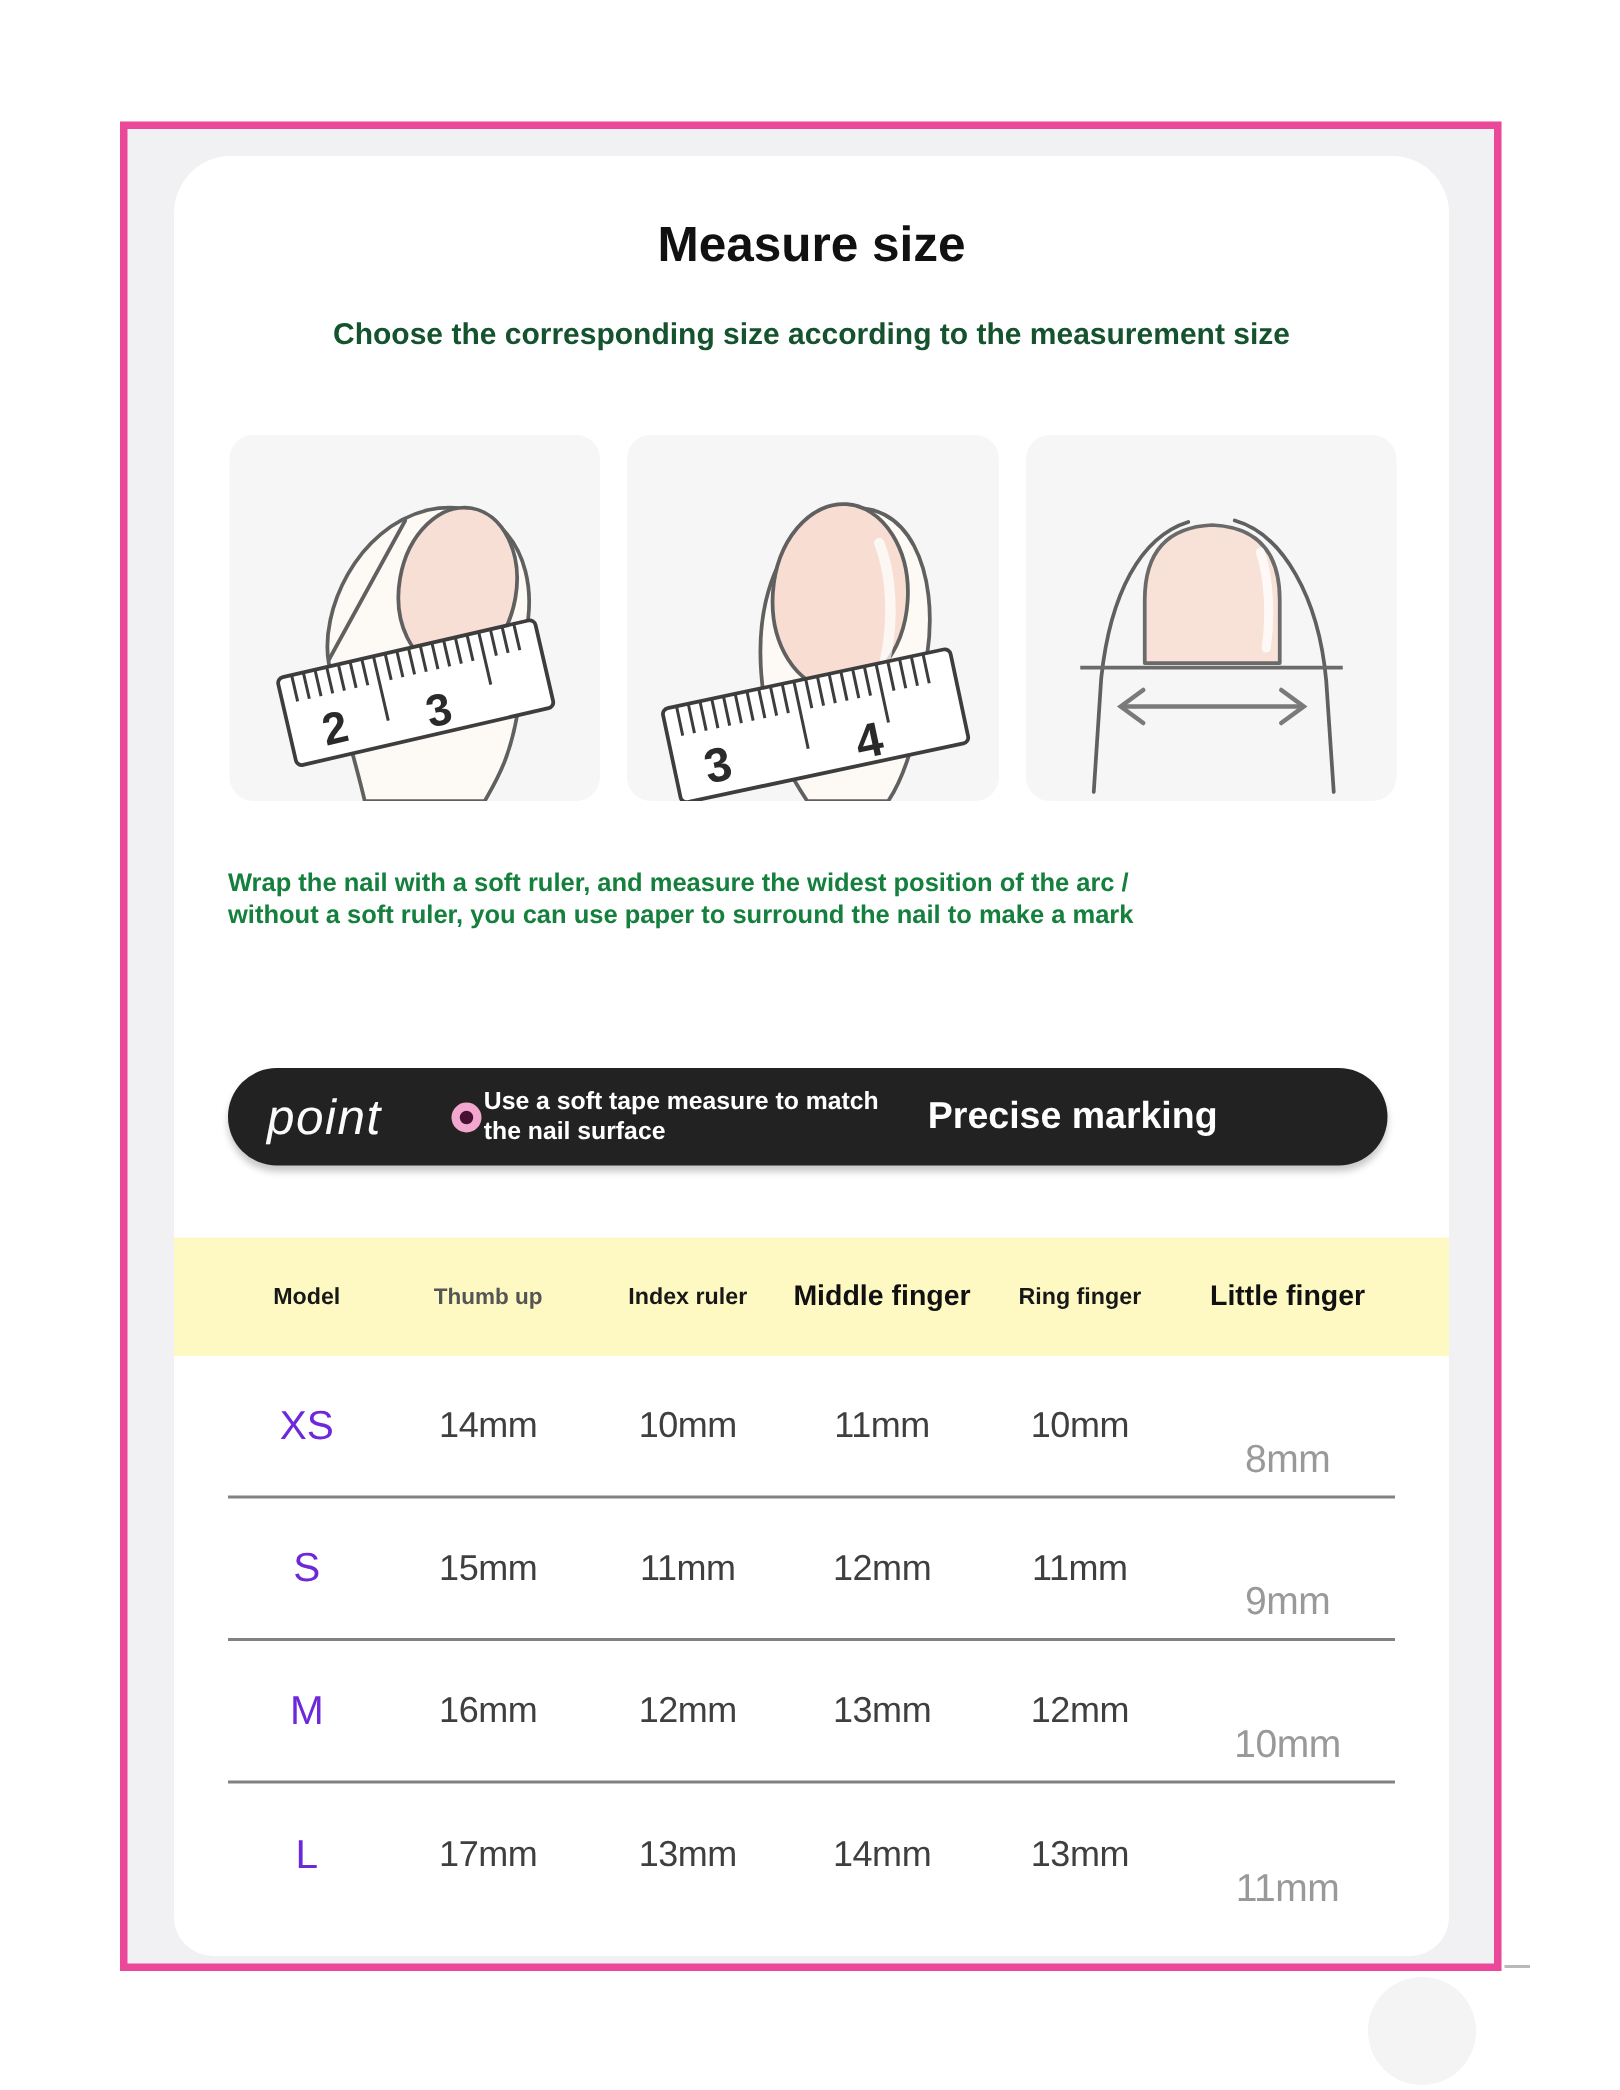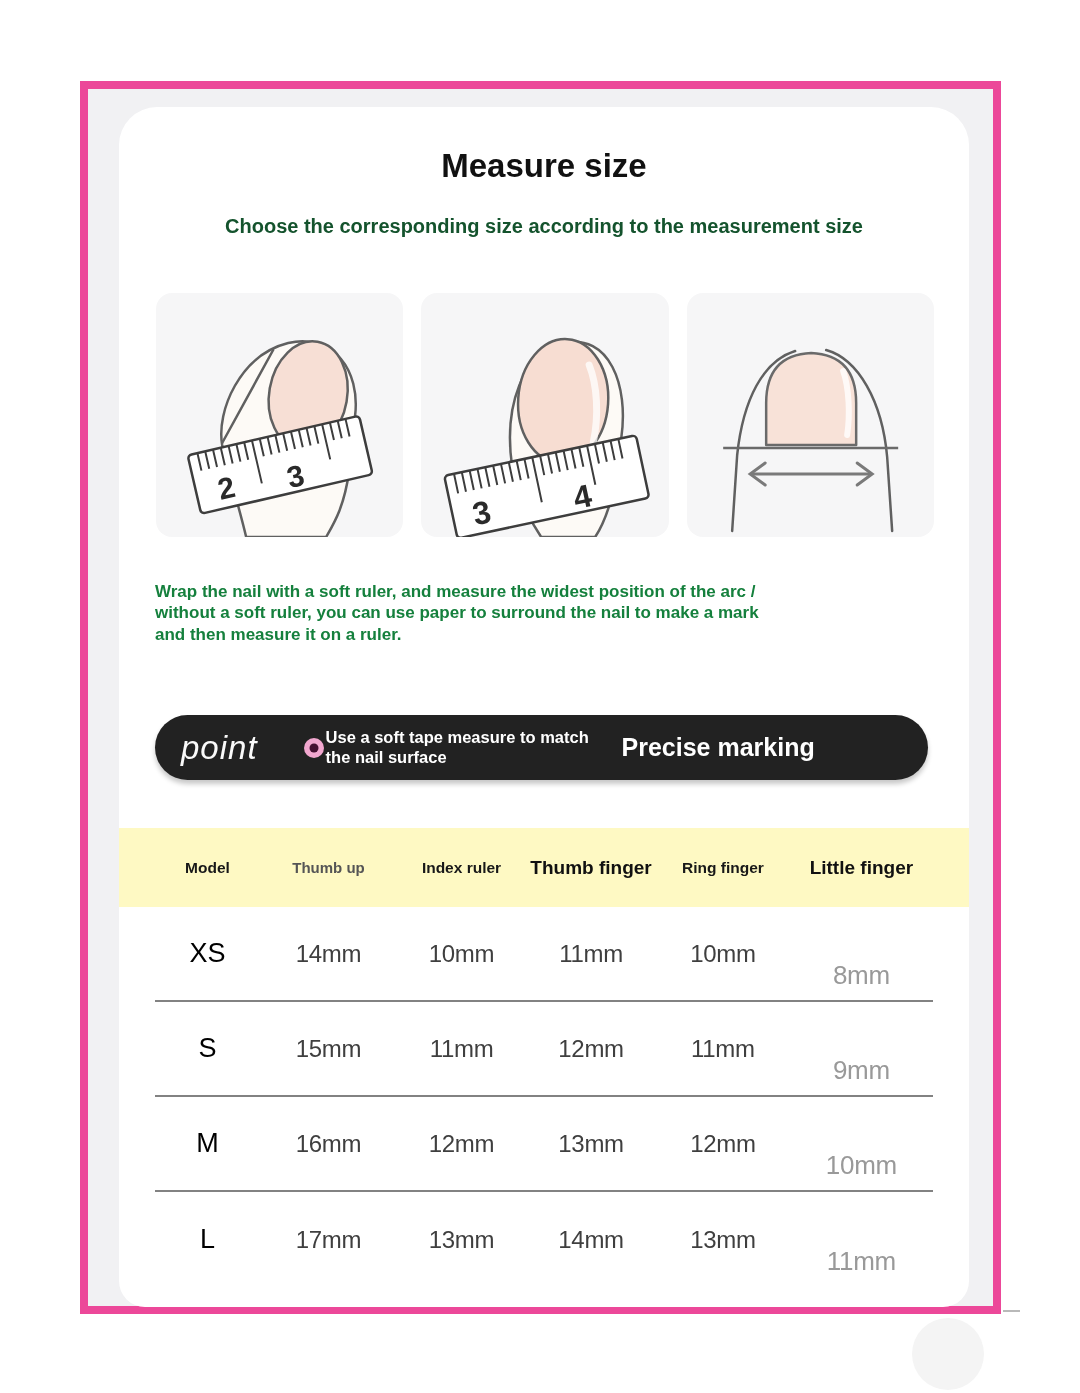--- a/index.html
+++ b/index.html
@@ -1,20 +1,20 @@
 <!DOCTYPE html>
 <html><head>
 <meta charset="utf-8">
 <style>
   html,body{margin:0;padding:0;background:#ffffff;}
   *{box-sizing:border-box;font-family:"Liberation Sans",sans-serif;}
   #canvas{position:relative;width:1080px;height:1393px;background:#ffffff;overflow:hidden;}
 
   .frame{position:absolute;left:80px;top:81px;width:921px;height:1233px;
-         background:#f1f1f3;border:8px solid #ec4899;}
+         background:#f1f1f3;border:5px solid #ec4899;}
   .corner-tick{position:absolute;left:1003px;top:1310px;width:17px;height:2px;background:#b9b9b9;}
   .faint-circle{position:absolute;left:912px;top:1318px;width:72px;height:72px;border-radius:50%;background:#f4f4f4;}
 
   .card{position:absolute;left:31px;top:18px;width:850px;height:1200px;
         background:#ffffff;border-radius:38px 38px 26px 26px;}
 
   .title{position:absolute;top:40px;left:0;width:100%;text-align:center;
          font-size:33px;font-weight:800;color:#111;}
   .subtitle{position:absolute;top:108px;left:0;width:100%;text-align:center;
             font-size:20px;font-weight:700;color:#14532d;}
@@ -42,21 +42,21 @@
          grid-template-columns:13.5% 17.6% 16.6% 16.7% 17.2% 18.4%;align-items:center;}
   .thead span{text-align:center;}
   .h-std{font-size:15.5px;font-weight:700;color:#181818;}
   .h-thumb{font-size:15px;font-weight:700;color:#555555;}
   .h-big{font-size:19px;font-weight:800;color:#111111;}
 
   .tbody{position:absolute;top:800px;left:36px;width:778px;}
   .trow{display:grid;grid-template-columns:13.5% 17.6% 16.6% 16.7% 17.2% 18.4%;
         align-items:center;height:95px;text-align:center;}
   .trow.sep{border-bottom:2px solid #828282;}
-  .c-model{font-size:27px;font-weight:400;color:#000000;}
+  .c-model{font-size:27px;font-weight:400;color:#6d28d9;}
   .c-val{font-size:24px;font-weight:400;color:#3f3f3f;letter-spacing:-0.3px;}
   .c-little{font-size:26px;font-weight:400;color:#999999;letter-spacing:-0.3px;margin-top:44px;}
 
   .ill-stroke{stroke:#606060;stroke-width:2.5;fill:none;stroke-linecap:round;}
   .tape-num{font-size:30px;font-weight:700;fill:#2a2a2a;}
 </style>
 </head>
 <body>
 
 <div id="canvas">
@@ -108,42 +108,41 @@
               <path d="M78 170 L63 181 L78 192"></path>
               <path d="M170 170 L185 181 L170 192"></path>
             </g>
           </svg>
         </div>
       </div>
 
       <div class="para">
         <div>Wrap the nail with a soft ruler, and measure the widest position of the arc /</div>
         <div>without a soft ruler, you can use paper to surround the nail to make a mark</div>
-        <div>and then measure it on a ruler.</div>
       </div>
 
       <div class="banner" style="background:#222222;">
         <span class="point">point</span>
         <svg class="dot" viewBox="0 0 24 24">
           <circle cx="12" cy="12" r="10" fill="#f2a7cf"></circle>
           <circle cx="12" cy="12" r="4.5" fill="#451031"></circle>
         </svg>
         <span class="tip">
           <span>Use a soft tape measure to match</span><br>
           <span>the nail surface</span>
         </span>
         <span class="precise">Precise marking</span>
       </div>
 
       <div class="thead">
         <div class="grid6">
           <span class="h-std">Model</span>
           <span class="h-thumb">Thumb up</span>
           <span class="h-std">Index ruler</span>
-          <span class="h-big">Thumb finger</span>
+          <span class="h-big">Middle finger</span>
           <span class="h-std">Ring finger</span>
           <span class="h-big">Little finger</span>
         </div>
       </div>
 
       <div class="tbody">
         <div class="trow sep">
           <span class="c-model">XS</span>
           <span class="c-val">14mm</span>
           <span class="c-val">10mm</span>

